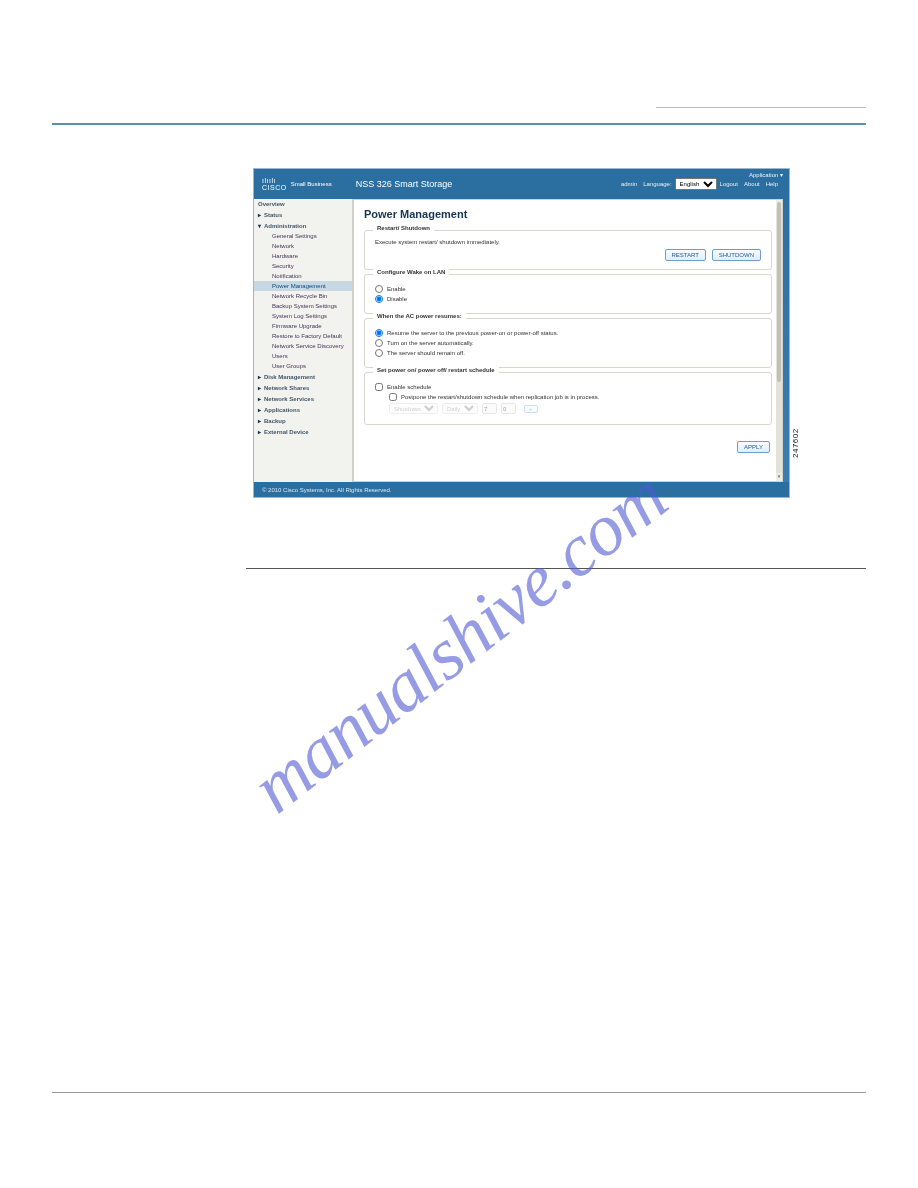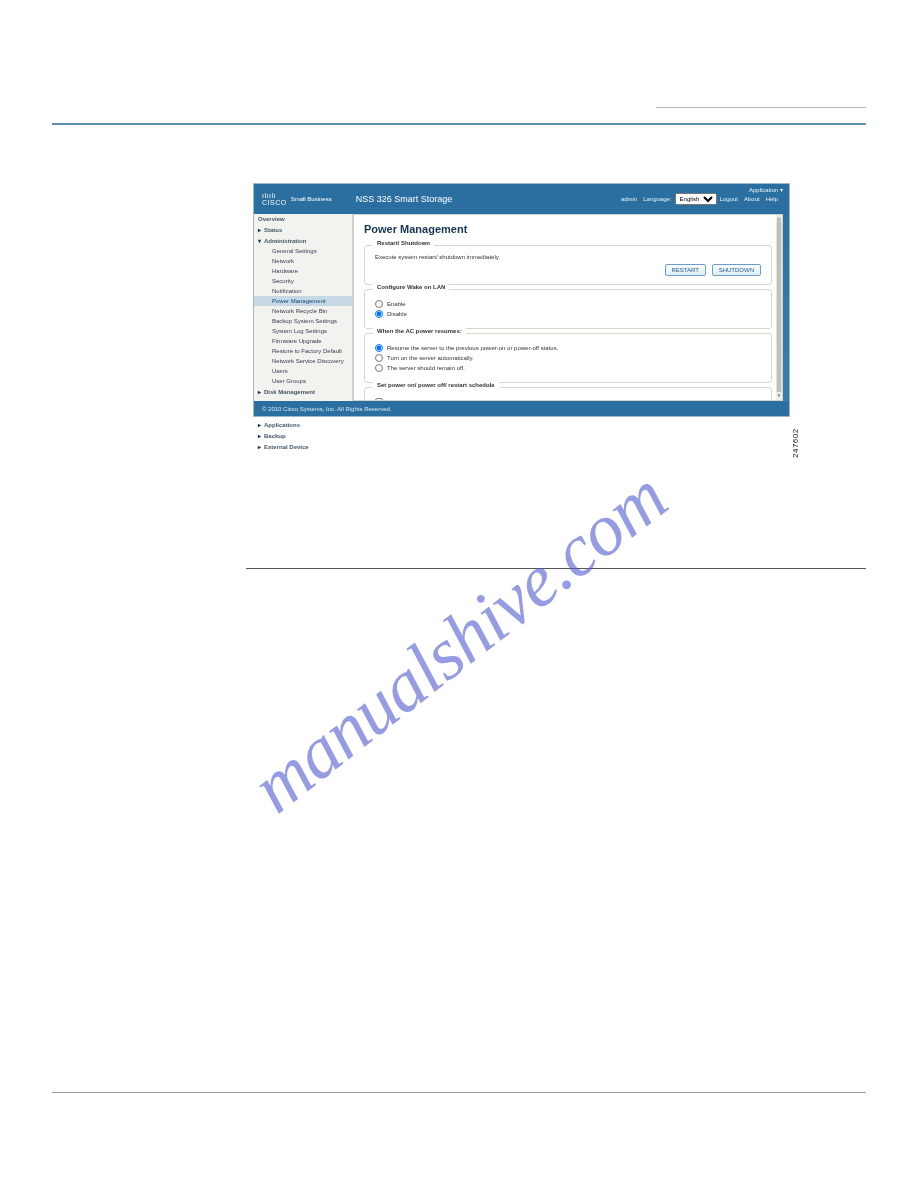--- a/index.html
+++ b/index.html
@@ -1,21 +1,21 @@
 <!DOCTYPE html>
 <html><head>
 <meta charset="utf-8">
 <style>
   * { margin:0; padding:0; box-sizing:border-box; }
   body { width:918px; height:1188px; background:#fff; font-family:Arial,Helvetica,sans-serif; position:relative; }
   .page-rule-top { position:absolute; left:52px; right:52px; top:123px; height:2px; background:#5a8fb0; }
   .page-rule-inset { position:absolute; right:52px; top:107px; width:210px; height:0; border-top:1px solid #bbb; }
   .page-rule-bottom { position:absolute; left:52px; right:52px; top:1092px; height:1px; background:#999; }
 
-  .screenshot { position:absolute; left:253px; top:183px; width:537px; height:234px;
+  .screenshot { position:absolute; left:253px; top:168px; width:537px; height:330px;
     background:linear-gradient(#2a6fa0,#3a7fb0); border:1px solid #9bb8cc; }
   .hdr { height:30px; background:linear-gradient(#2a6fa0,#2a6fa0); display:flex; align-items:center; padding:0 8px; color:#fff; font-size:7px; }
   .hdr .cisco-icon{ font-size:7px; letter-spacing:.5px; }
   .hdr .sb{ font-size:6px; margin-left:4px; }
   .hdr .title{ font-size:9px; margin-left:24px; }
   .hdr .spacer{ flex:1; }
   .hdr .lang-select{ height:12px; font-size:6px; }
   .hdr .link{ margin:0 3px; font-size:6px; color:#e8f1f6; }
   .app-tag-icon{ position:absolute; top:2px; right:6px; font-size:6px; color:#eaf4fb;}
   .side { position:absolute; left:0; top:30px; width:99px; bottom:15px; background:#f2f2ef; border-right:1px solid #cfd0c8; font-size:6px; color:#435; }

